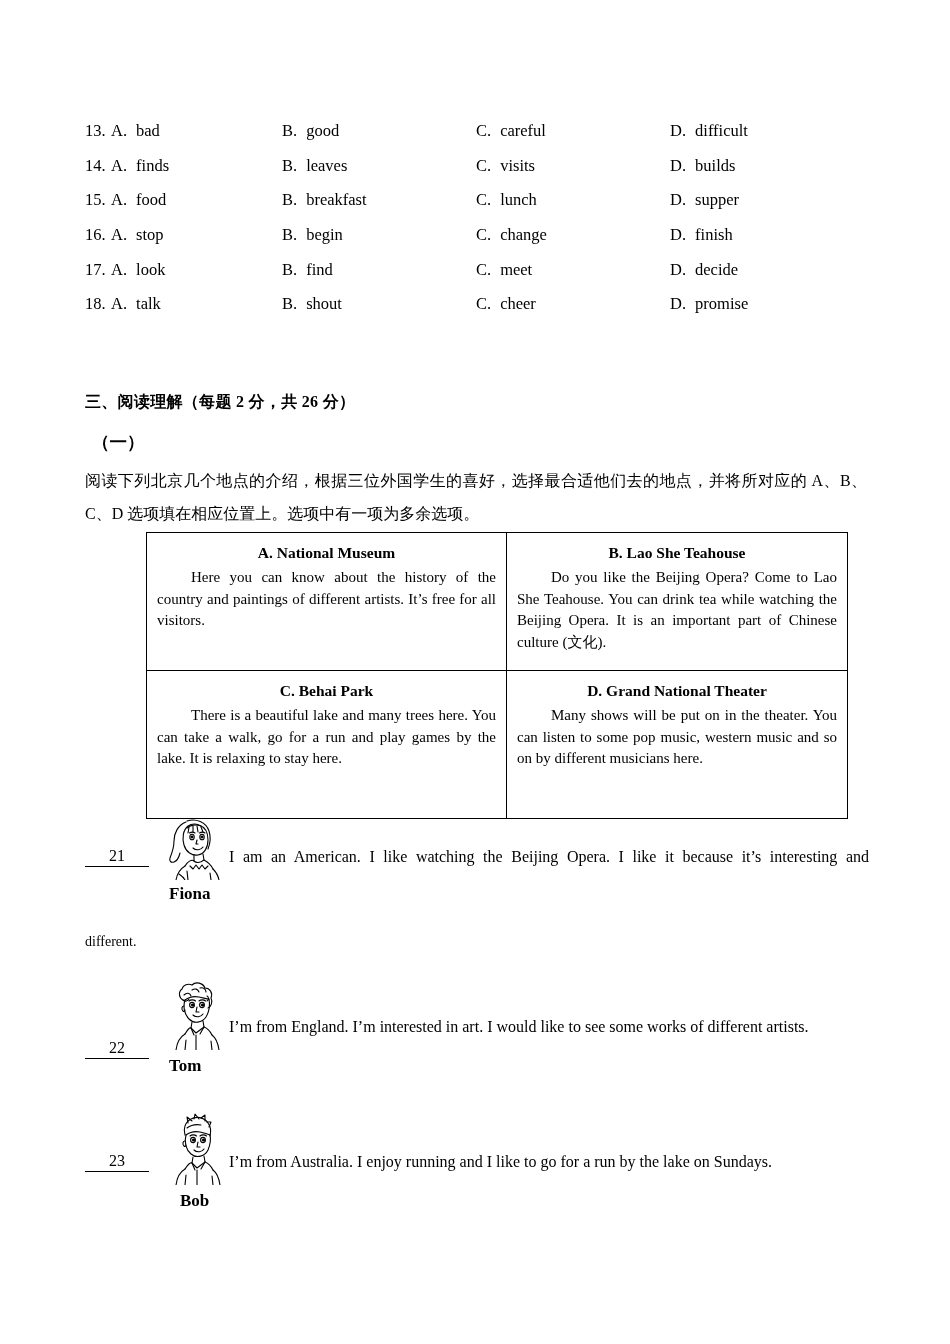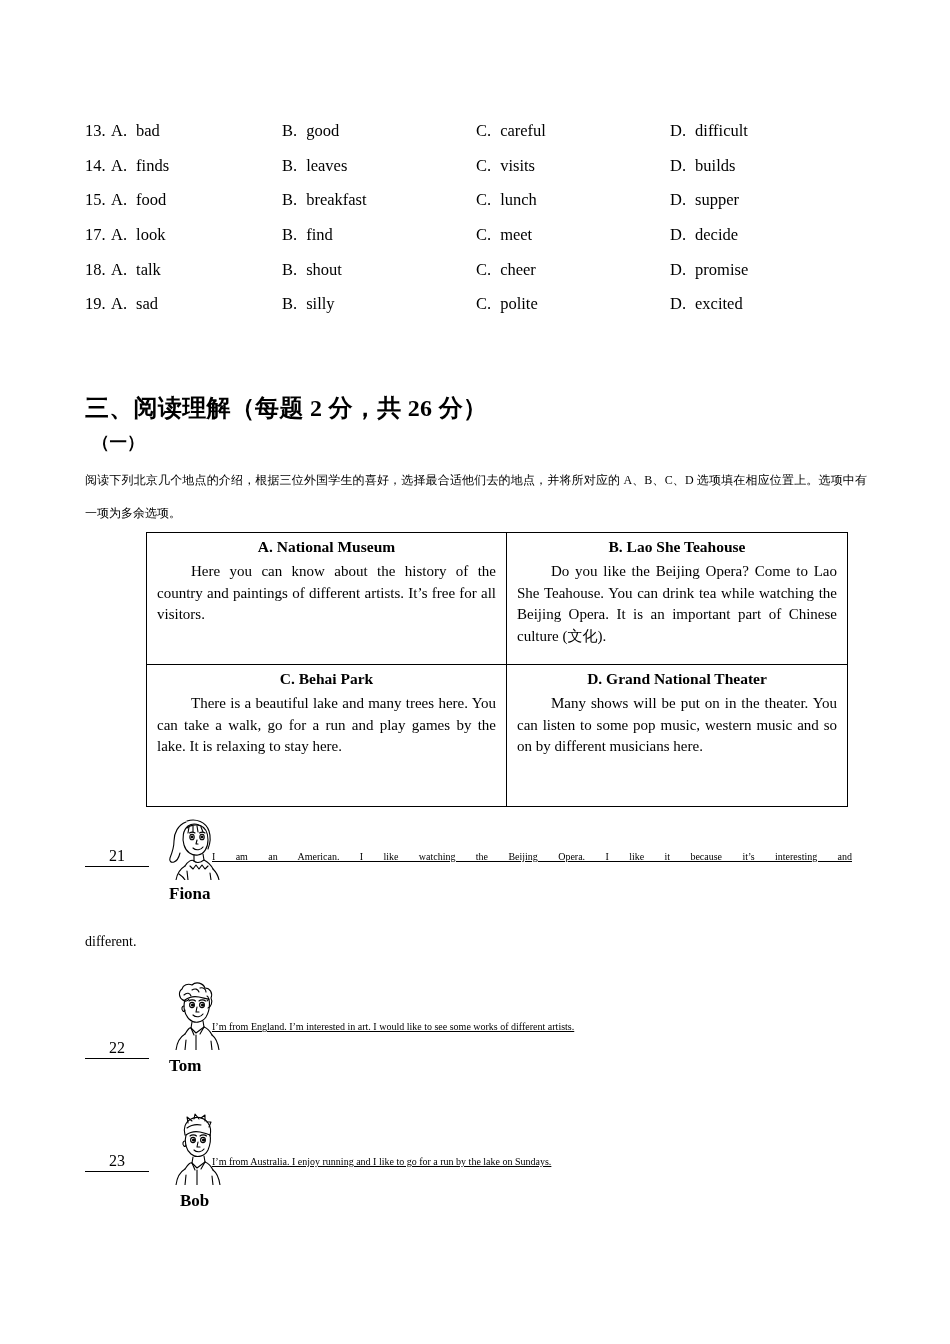--- a/index.html
+++ b/index.html
@@ -50,55 +50,55 @@
   .col-a { left: 26px; }
   .col-b { left: 197px; }
   .col-c { left: 391px; }
   .col-d { left: 585px; }
 
   
   .sec-heading {
     position: absolute;
     left: 85px;
     top: 392px;
-    font-size: 24px;
+    font-size: 16px;
     font-weight: bold;
     font-family: "Liberation Serif", "DejaVu Serif", serif;
     letter-spacing: 0.3px;
   }
   .sub-heading {
     position: absolute;
     left: 92px;
     top: 430px;
     font-size: 17.5px;
     font-weight: bold;
   }
   .intro {
     position: absolute;
     left: 85px;
     top: 464px;
     width: 782px;
-    font-size: 12px;
+    font-size: 16px;
     line-height: 33px;
     text-align: justify;
   }
 
   
   .info-table {
     position: absolute;
     left: 146px;
     top: 532px;
     width: 659px;
     border-collapse: collapse;
     table-layout: fixed;
   }
   .info-table td {
     border: 1.1px solid #000000;
     vertical-align: top;
-    padding: 3px 10px 12px 10px;
+    padding: 9px 10px 12px 10px;
   }
   .cell-title {
     text-align: center;
     font-weight: bold;
     font-size: 15.5px;
     line-height: 22px;
     margin-bottom: 3px;
   }
   .cell-body {
     font-size: 15px;
@@ -126,27 +126,26 @@
     border-bottom: 1.6px solid #000000;
     line-height: 19px;
     padding-bottom: 1px;
   }
   .avatar {
     position: absolute;
     left: 78px;
   }
   .student-text {
     position: absolute;
-    left: 127px;
+    left: 144px;
     width: 640px;
-    font-size: 10px;
+    font-size: 16px;
     line-height: 22px;
     text-align: justify;
     text-align-last: justify;
-    text-decoration: underline;
   }
   .student-text.nojust {
     text-align: left;
     text-align-last: left;
   }
   .student-name {
     position: absolute;
     left: 84px;
     font-size: 17px;
     font-weight: bold;
@@ -181,44 +180,44 @@
     </div>
 
     <div class="opt-row">
       <span class="opt-num">15.</span>
       <span class="opt-cell col-a"><span class="letter">A.</span><span>food</span></span>
       <span class="opt-cell col-b"><span class="letter">B.</span><span>breakfast</span></span>
       <span class="opt-cell col-c"><span class="letter">C.</span><span>lunch</span></span>
       <span class="opt-cell col-d"><span class="letter">D.</span><span>supper</span></span>
     </div>
 
+    <div class="opt-row">
+      <span class="opt-num">16.</span>
+      <span class="opt-cell col-a"><span class="letter">A.</span><span>stop</span></span>
+      <span class="opt-cell col-b"><span class="letter">B.</span><span>begin</span></span>
+      <span class="opt-cell col-c"><span class="letter">C.</span><span>change</span></span>
+      <span class="opt-cell col-d"><span class="letter">D.</span><span>finish</span></span>
+    </div>
 
     <div class="opt-row">
       <span class="opt-num">17.</span>
       <span class="opt-cell col-a"><span class="letter">A.</span><span>look</span></span>
       <span class="opt-cell col-b"><span class="letter">B.</span><span>find</span></span>
       <span class="opt-cell col-c"><span class="letter">C.</span><span>meet</span></span>
       <span class="opt-cell col-d"><span class="letter">D.</span><span>decide</span></span>
     </div>
 
     <div class="opt-row">
       <span class="opt-num">18.</span>
       <span class="opt-cell col-a"><span class="letter">A.</span><span>talk</span></span>
       <span class="opt-cell col-b"><span class="letter">B.</span><span>shout</span></span>
       <span class="opt-cell col-c"><span class="letter">C.</span><span>cheer</span></span>
       <span class="opt-cell col-d"><span class="letter">D.</span><span>promise</span></span>
     </div>
 
-    <div class="opt-row">
-      <span class="opt-num">19.</span>
-      <span class="opt-cell col-a"><span class="letter">A.</span><span>sad</span></span>
-      <span class="opt-cell col-b"><span class="letter">B.</span><span>silly</span></span>
-      <span class="opt-cell col-c"><span class="letter">C.</span><span>polite</span></span>
-      <span class="opt-cell col-d"><span class="letter">D.</span><span>excited</span></span>
-    </div>
 
 
   </div>
 
   <div class="sec-heading">三、阅读理解（每题 2 分，共 26 分）</div>
   <div class="sub-heading">（一）</div>
   <div class="intro">阅读下列北京几个地点的介绍，根据三位外国学生的喜好，选择最合适他们去的地点，并将所对应的 A、B、C、D 选项填在相应位置上。选项中有一项为多余选项。</div>
 
   <table class="info-table">
     <tbody>

